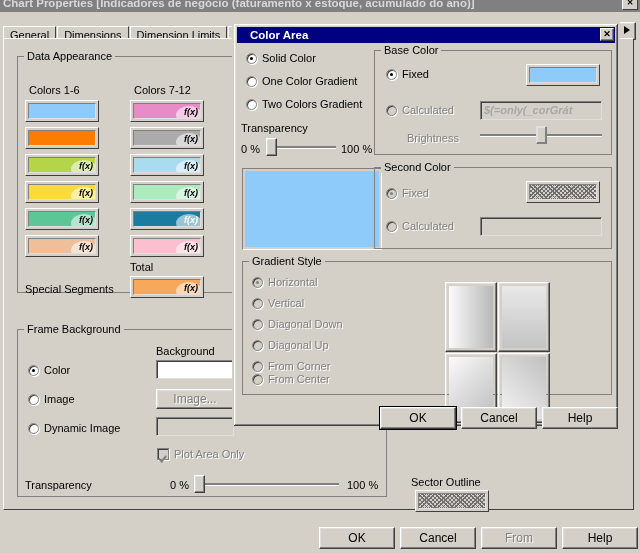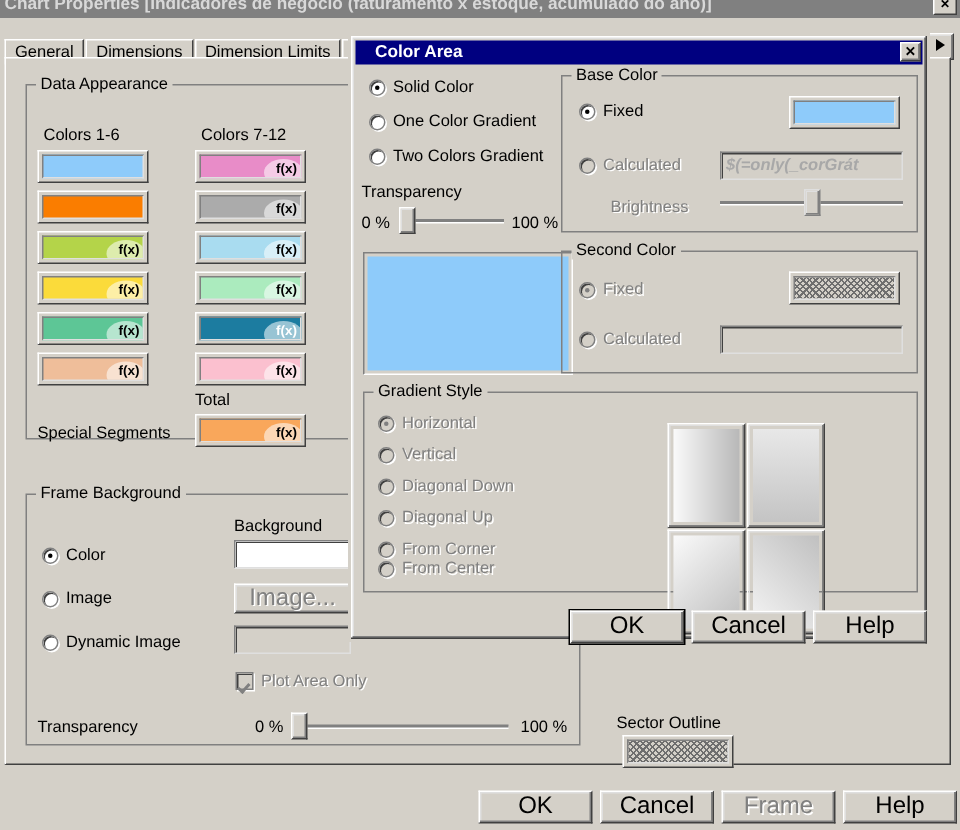--- a/index.html
+++ b/index.html
@@ -71,21 +71,21 @@
     position:absolute;box-sizing:border-box;
     border:1px solid #ffffff;border-right-color:#404040;border-bottom-color:#404040;
     background:#d4d0c8;padding:2px;
   }
   .swatchbtn .inner{
     width:100%;height:100%;box-sizing:border-box;
     border:1px solid #808080;border-right-color:#dfdfdf;border-bottom-color:#dfdfdf;
     position:relative;overflow:hidden;
   }
   .fx{
-    position:absolute;right:2px;bottom:0px;font-weight:bold;
+    position:absolute;right:2px;bottom:0px;font-style:italic;font-weight:bold;
     font-size:9px;color:#000;line-height:11px;
   }
   .gloss{
     position:absolute;right:-2px;bottom:-6px;width:26px;height:18px;
     background:rgba(255,255,255,.55);border-radius:50%;
   }
 
   
   .radio{position:absolute;display:flex;align-items:center;white-space:nowrap;font-size:11px;}
   .radio .dot{
@@ -124,21 +124,21 @@
     font-size:11px;line-height:1;display:flex;align-items:center;padding:0 3px;overflow:hidden;
   }
   .input.dim{background:#d4d0c8;color:#a0a0a0;}
   .input.dimtxt{color:#a8a8a8;font-style:italic;font-weight:bold;}
 
   
   .btn{
     position:absolute;box-sizing:border-box;background:#d4d0c8;
     border:1px solid #ffffff;border-right-color:#404040;border-bottom-color:#404040;
     box-shadow:inset -1px -1px 0 #808080, inset 1px 1px 0 #dfdfdf;
-    display:flex;align-items:center;justify-content:center;font-size:16px;
+    display:flex;align-items:center;justify-content:center;font-size:12px;
   }
   .btn.default{box-shadow:inset -1px -1px 0 #808080, inset 1px 1px 0 #dfdfdf, 0 0 0 1px #000;}
   .btn.disabled{color:#808080;text-shadow:1px 1px 0 #fff;}
 
   
   .hatch{
     background-color:#d4d0c8;
     background-image:
       repeating-linear-gradient(45deg, #6e6e6e 0 1px, transparent 1px 3px),
       repeating-linear-gradient(-45deg, #6e6e6e 0 1px, transparent 1px 3px);
@@ -341,21 +341,21 @@
 
       <div class="lab" style="left:407px;top:437px;">Sector Outline</div>
       <div class="swatchbtn" style="left:411px;top:451px;width:74px;height:22px;">
         <div class="inner hatch"></div>
       </div>
 
     </div>
 
     <div class="btn" style="left:319px;top:515px;width:76px;height:22px;">OK</div>
     <div class="btn" style="left:400px;top:515px;width:76px;height:22px;">Cancel</div>
-    <div class="btn disabled" style="left:481px;top:515px;width:76px;height:22px;">Frame</div>
+    <div class="btn disabled" style="left:481px;top:515px;width:76px;height:22px;">From</div>
     <div class="btn" style="left:562px;top:515px;width:76px;height:22px;">Help</div>
 
   </div>
 
   <div class="dialog">
 
     <div class="dlg-title">
       <span>Color Area</span>
       <span class="dlg-close">✕</span>
     </div>

